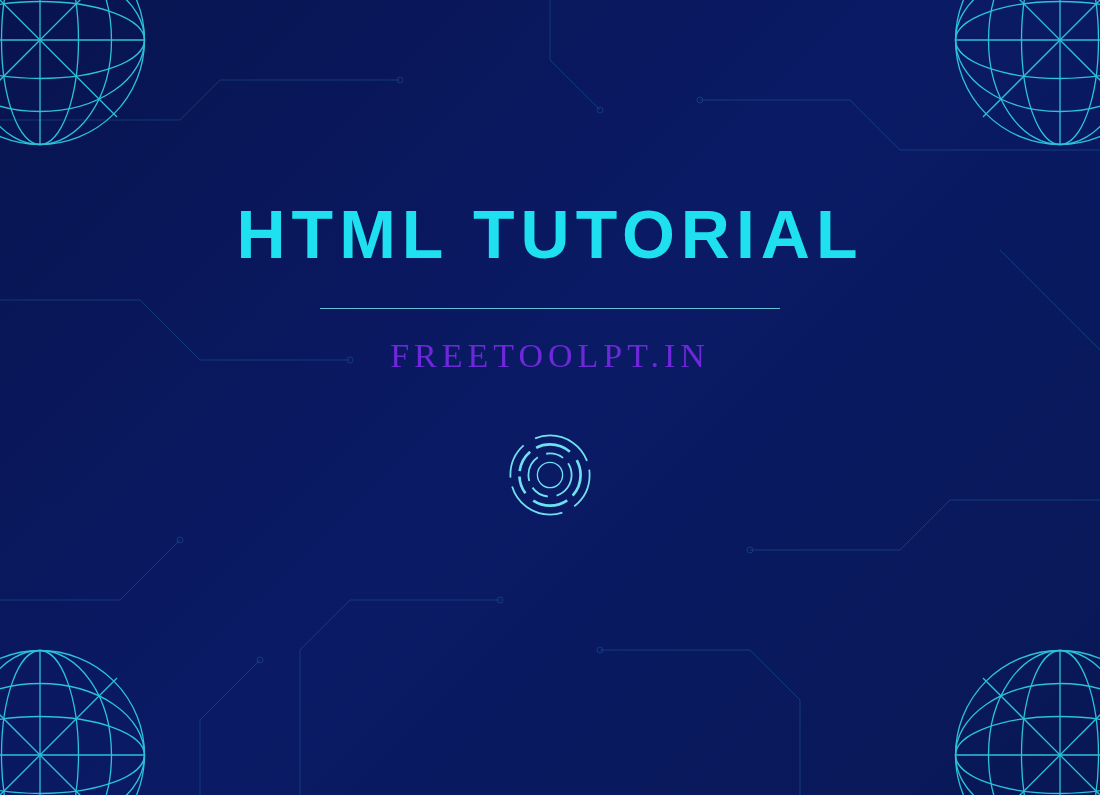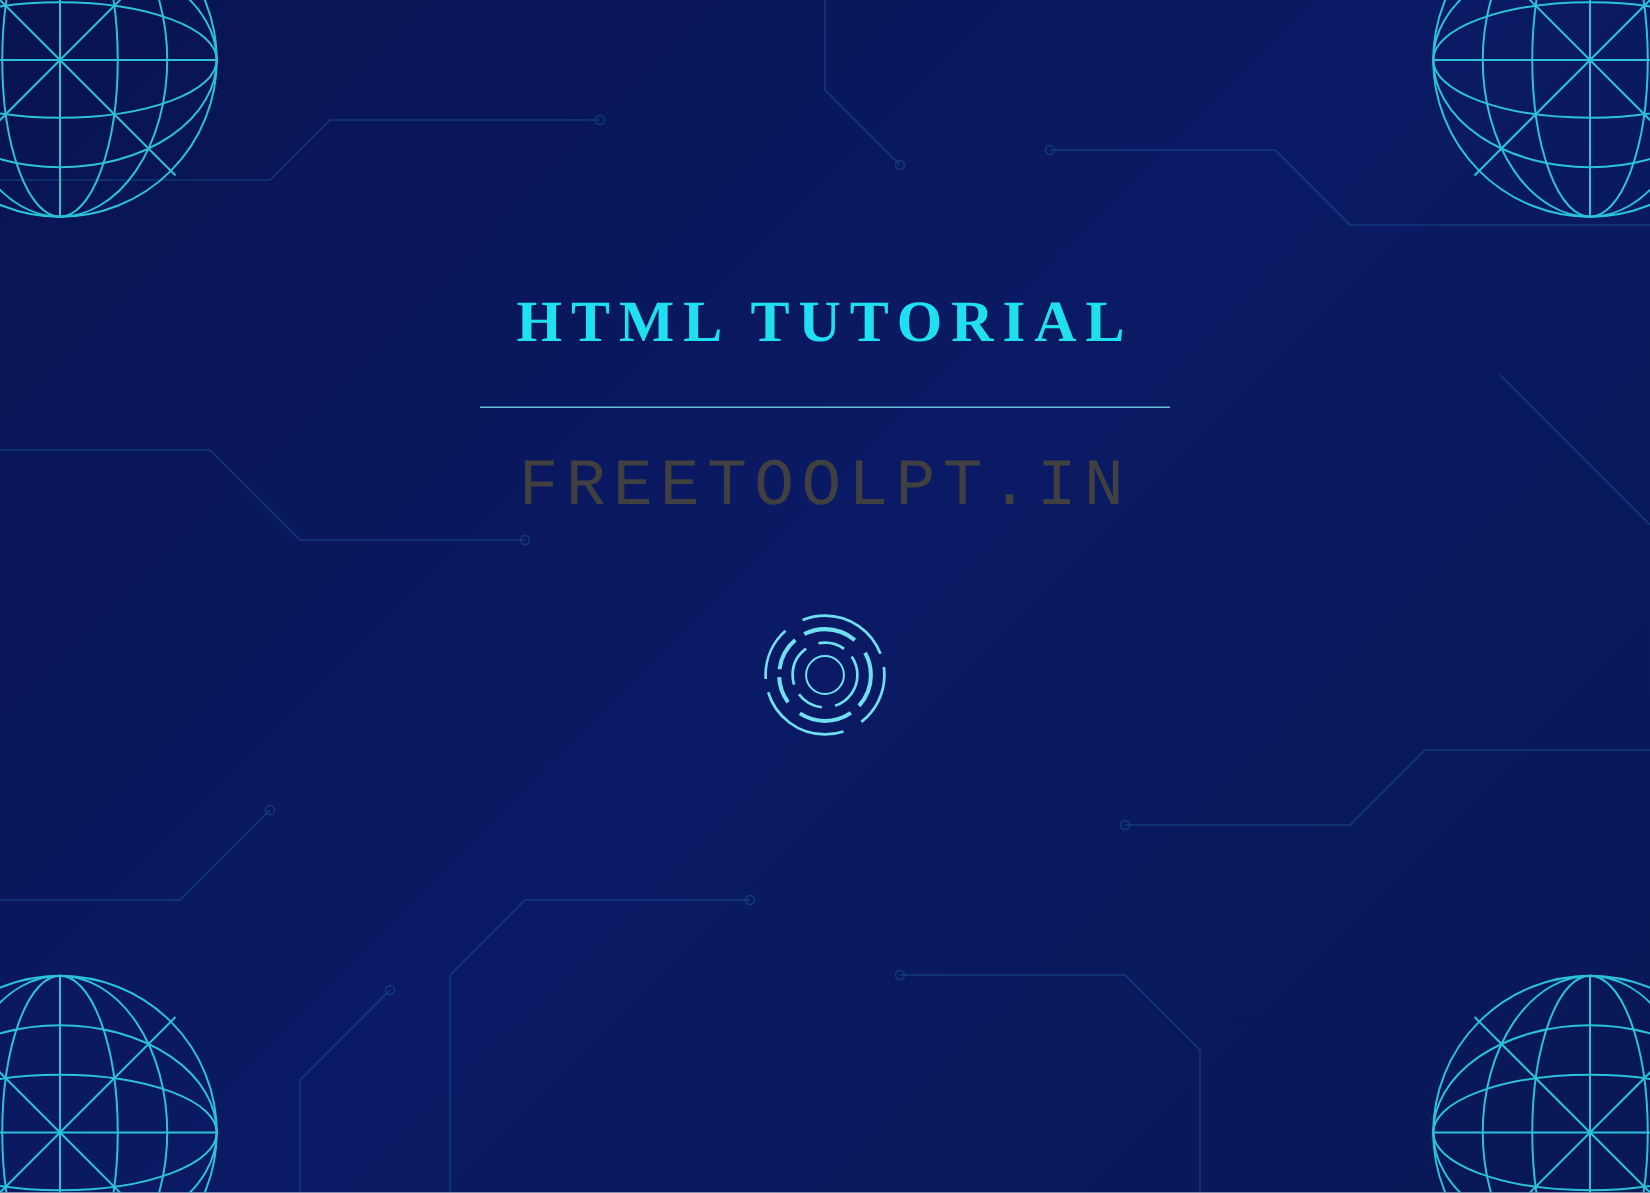--- a/index.html
+++ b/index.html
@@ -35,41 +35,41 @@
 
   .content {
     position: absolute;
     top: 190px;
     left: 0;
     right: 0;
     text-align: center;
   }
   .title {
     color: #1ee0f0;
-    font-size: 39px;
+    font-size: 68px;
     font-weight: 900;
     letter-spacing: 6px;
     line-height: 1.3;
     text-transform: uppercase;
-    font-family: Liberation Serif, serif;
+    font-family: Liberation Sans, sans-serif;
   }
   .divider {
     width: 460px;
     height: 1px;
     background: #7fe8f2;
     margin: 30px auto 28px auto;
     opacity: 0.8;
   }
   .subtitle {
-    color: #404040;
-    font-size: 44px;
+    color: #6d28d9;
+    font-size: 34px;
     font-weight: 400;
     letter-spacing: 5px;
     text-transform: uppercase;
-    font-family: Liberation Mono, monospace;
+    font-family: Liberation Serif, serif;
   }
   .tech-ring {
     margin: 55px auto 0 auto;
     width: 90px;
     height: 90px;
     position: relative;
   }
 </style>
 </head>
 <body>

